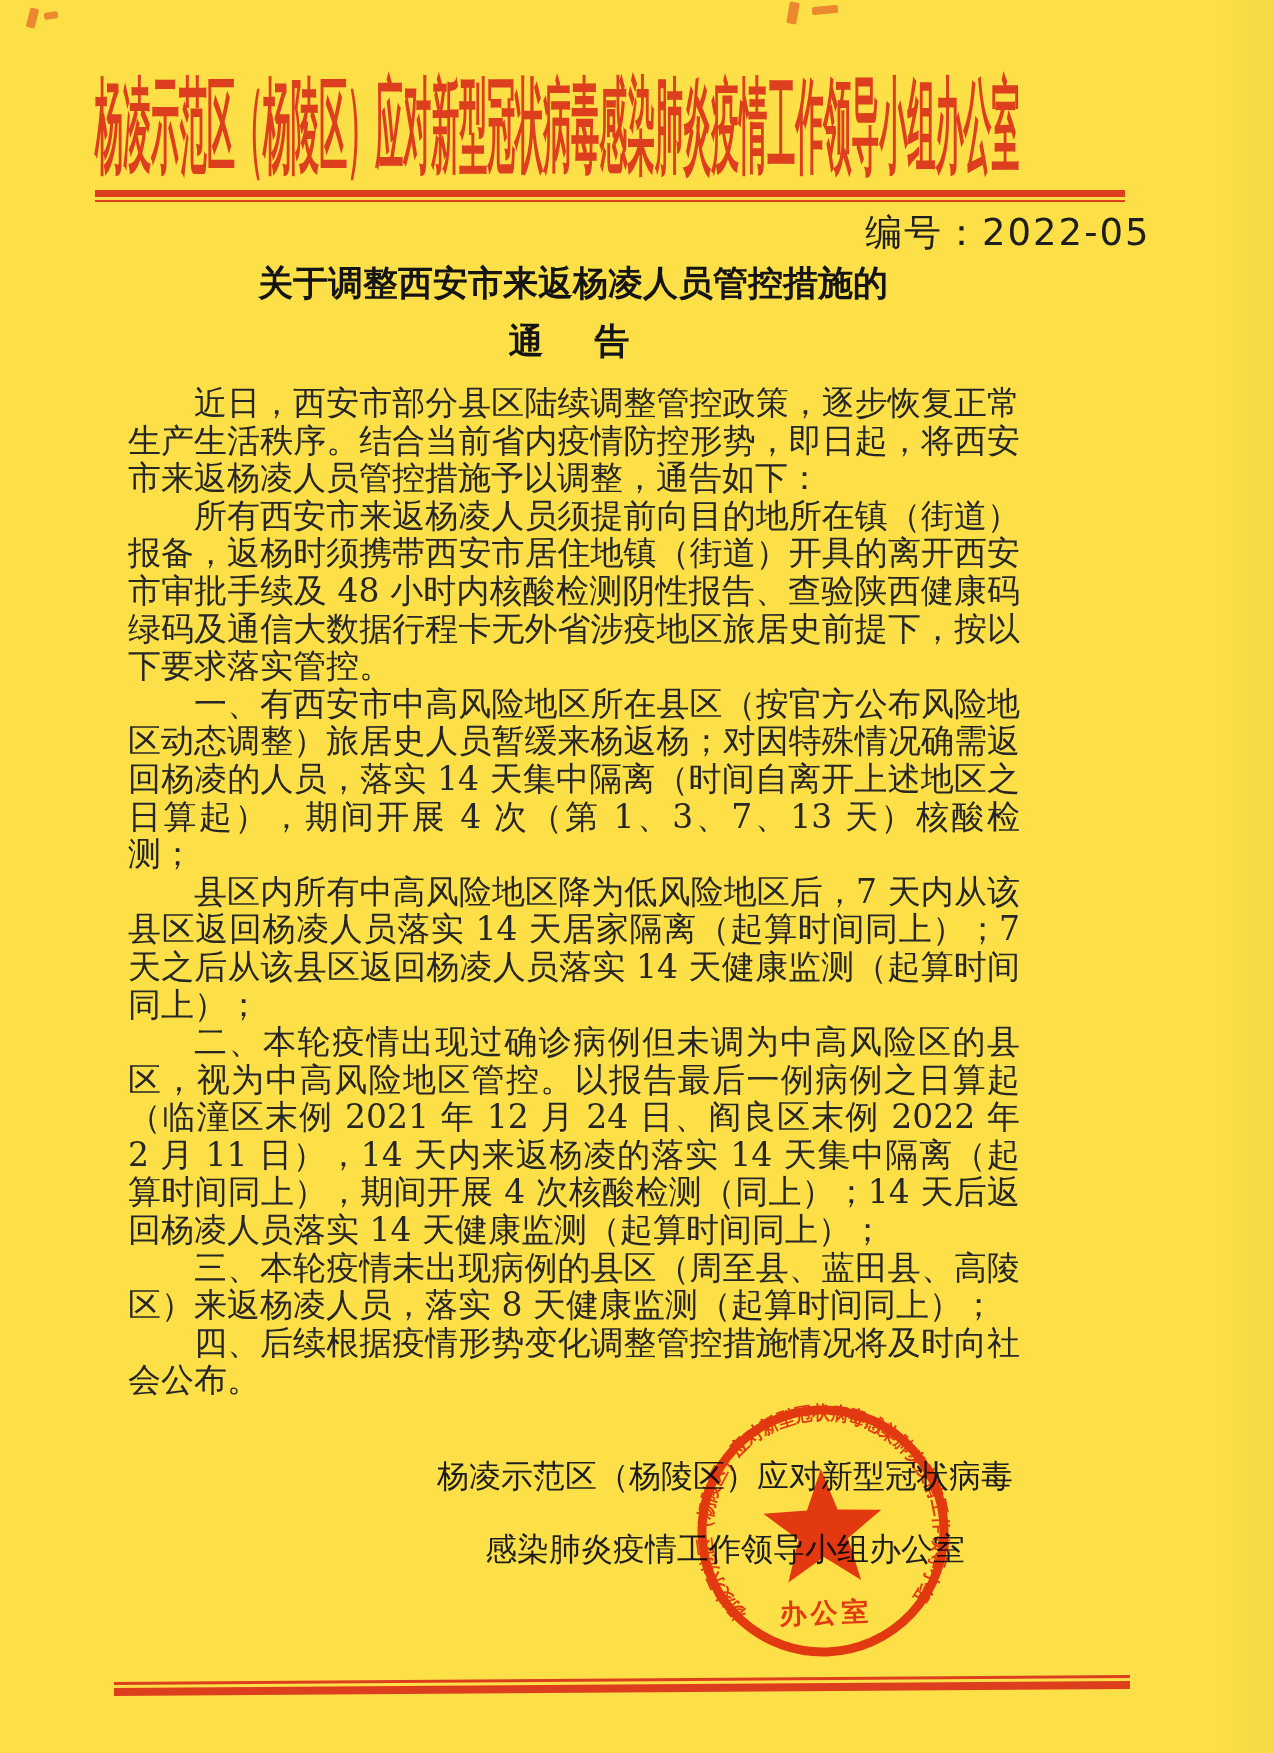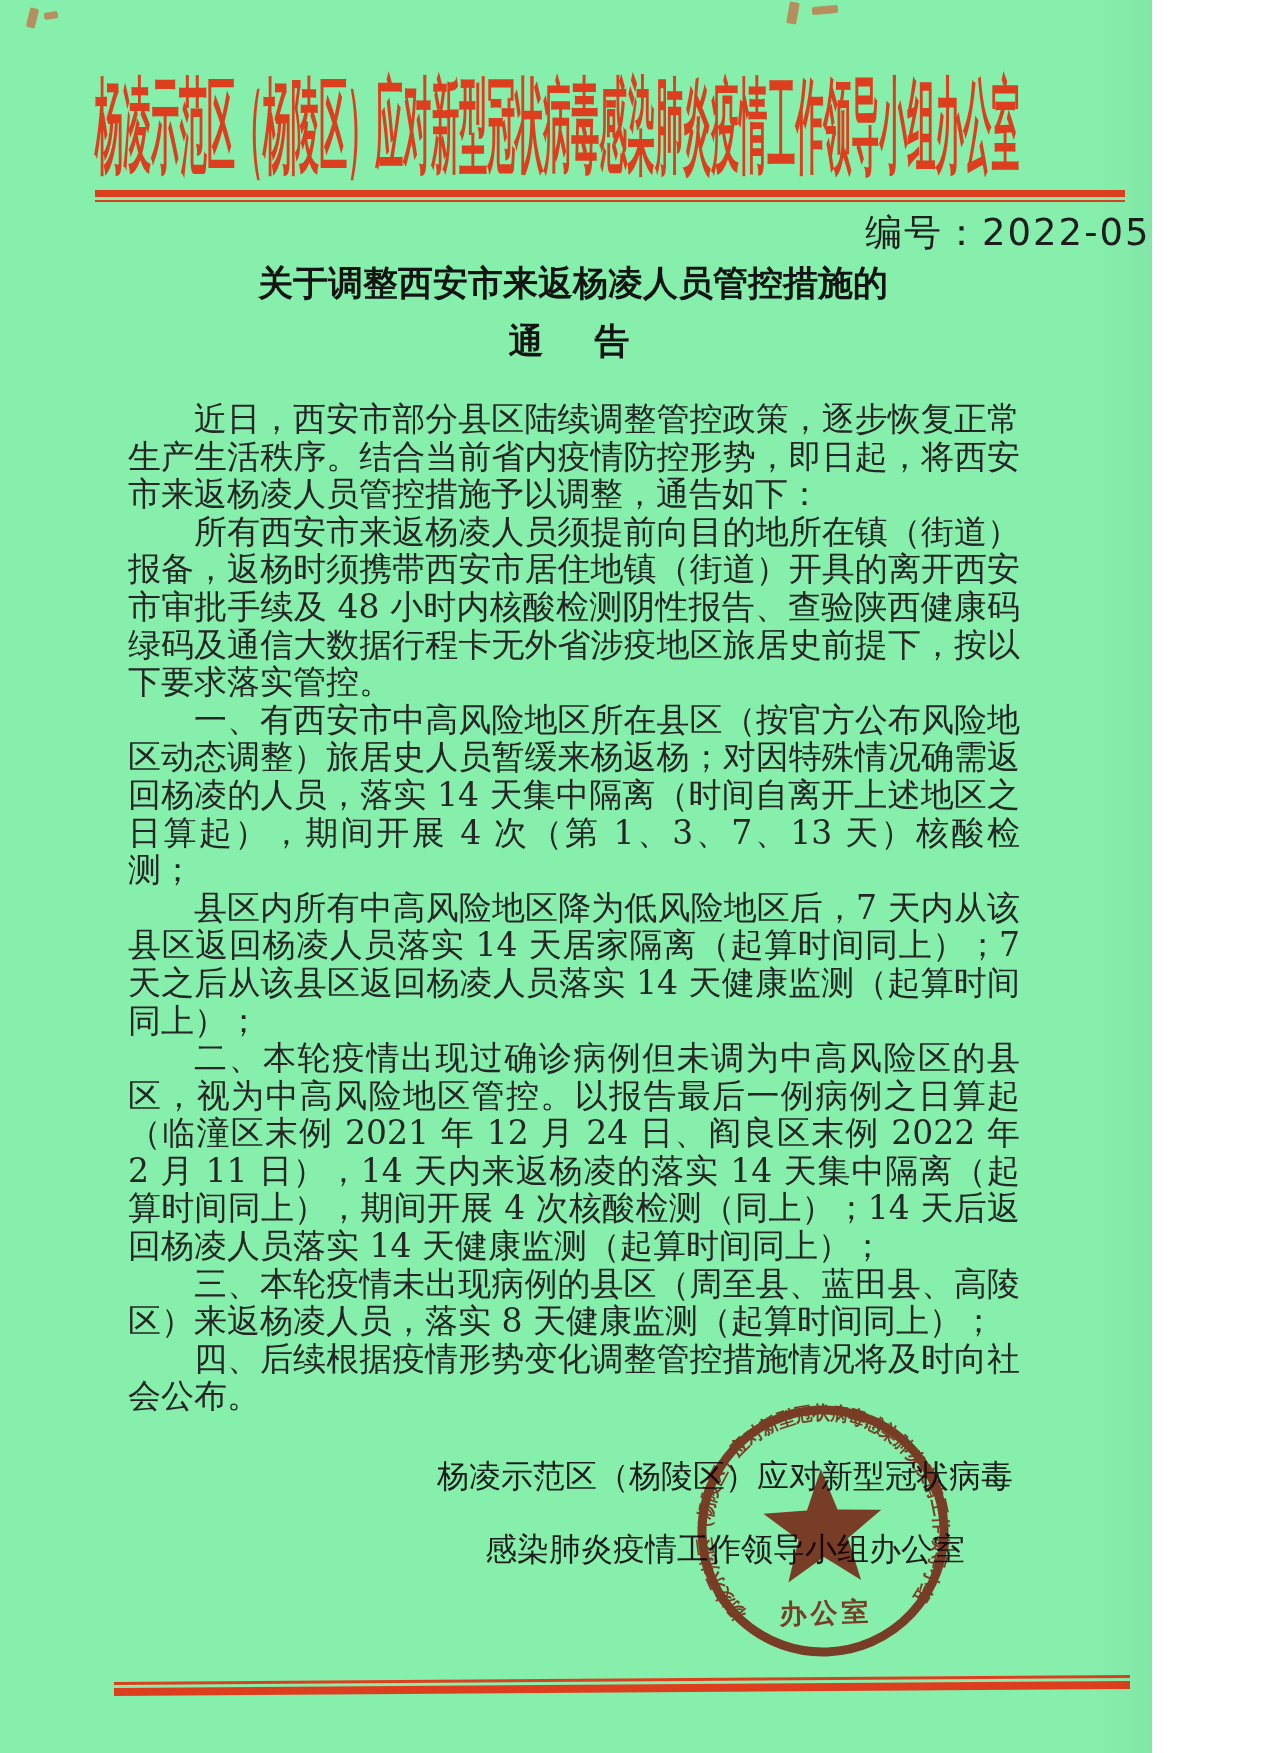--- a/index.html
+++ b/index.html
@@ -3,22 +3,22 @@
 <meta charset="utf-8">
 <style>
   :root{
     --banner-red:#dd3f1e;
     --seal-red:#e23228;
     --text:#262626;
   }
   html,body{margin:0;padding:0;background:#ffffff;}
   .page{
     position:relative;
-    width:1152px;height:1753px;
-    background:#86efac;
+    width:1274px;height:1753px;
+    background:#fde047;
     overflow:hidden;
     font-family:"DejaVu Serif","Liberation Serif",serif;
     color:var(--text);
   }
   
   .scan-shade{
     position:absolute;top:0;right:0;width:60px;height:100%;
     background:linear-gradient(to right, rgba(0,0,0,0) 0%, rgba(0,0,0,0.035) 100%);
     pointer-events:none;
   }
@@ -49,21 +49,21 @@
     font-weight:normal;font-size:37px;color:#1e1e1e;
     letter-spacing:2px;white-space:nowrap;
   }
 
   .title{position:absolute;left:0;width:1146px;text-align:center;
     font-weight:bold;font-size:35px;color:#141414;white-space:nowrap;}
   .title.l1{top:260px;}
   .title.l2{top:318px;letter-spacing:8px;}
 
   .body-text{
-    position:absolute;left:128px;top:400px;width:892px;
+    position:absolute;left:128px;top:384px;width:892px;
     font-size:33px;line-height:37.6px;
     text-align:justify;
   }
   .body-text p{margin:0;text-indent:2em;}
 
   .signature{
     position:absolute;left:415px;top:1440px;width:620px;
     text-align:center;font-size:32px;line-height:73px;
     white-space:nowrap;color:#1d1d1d;
   }

